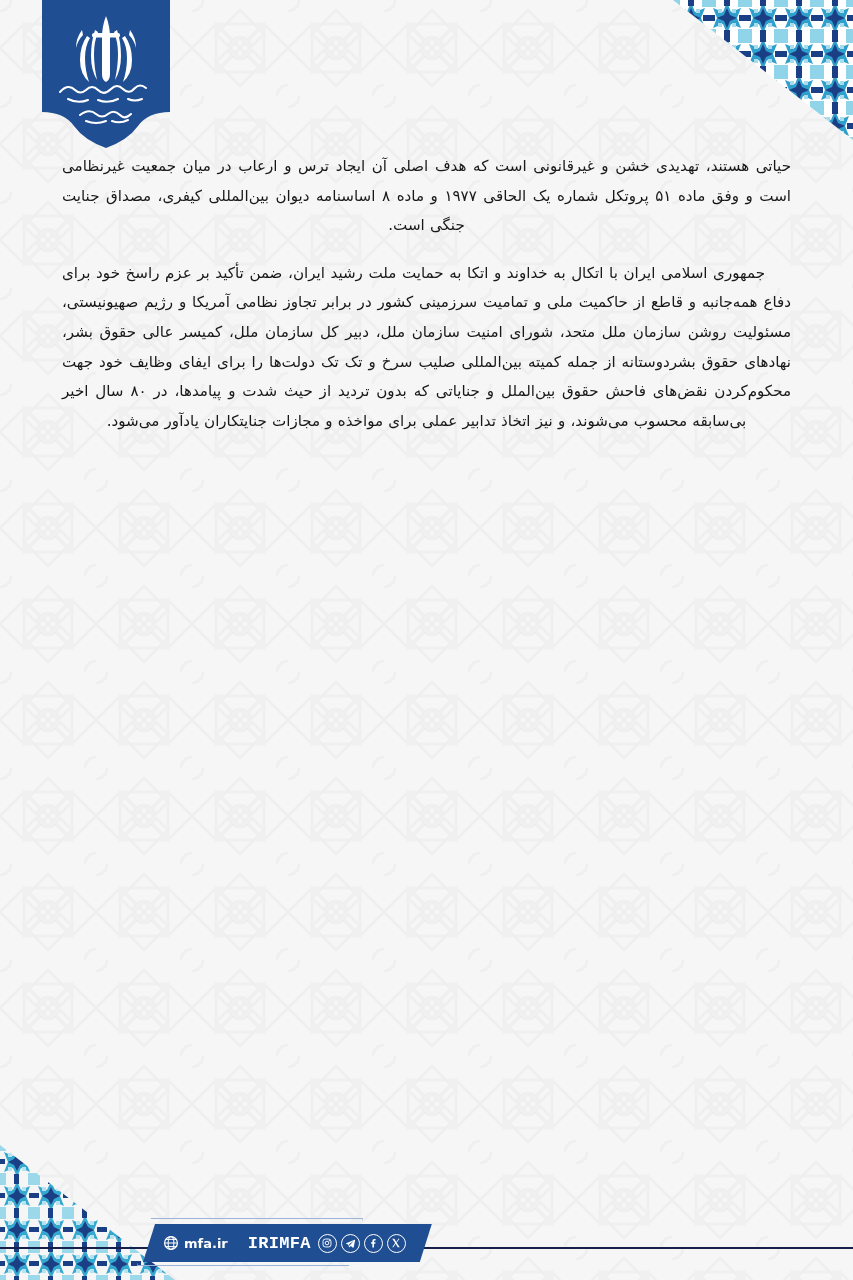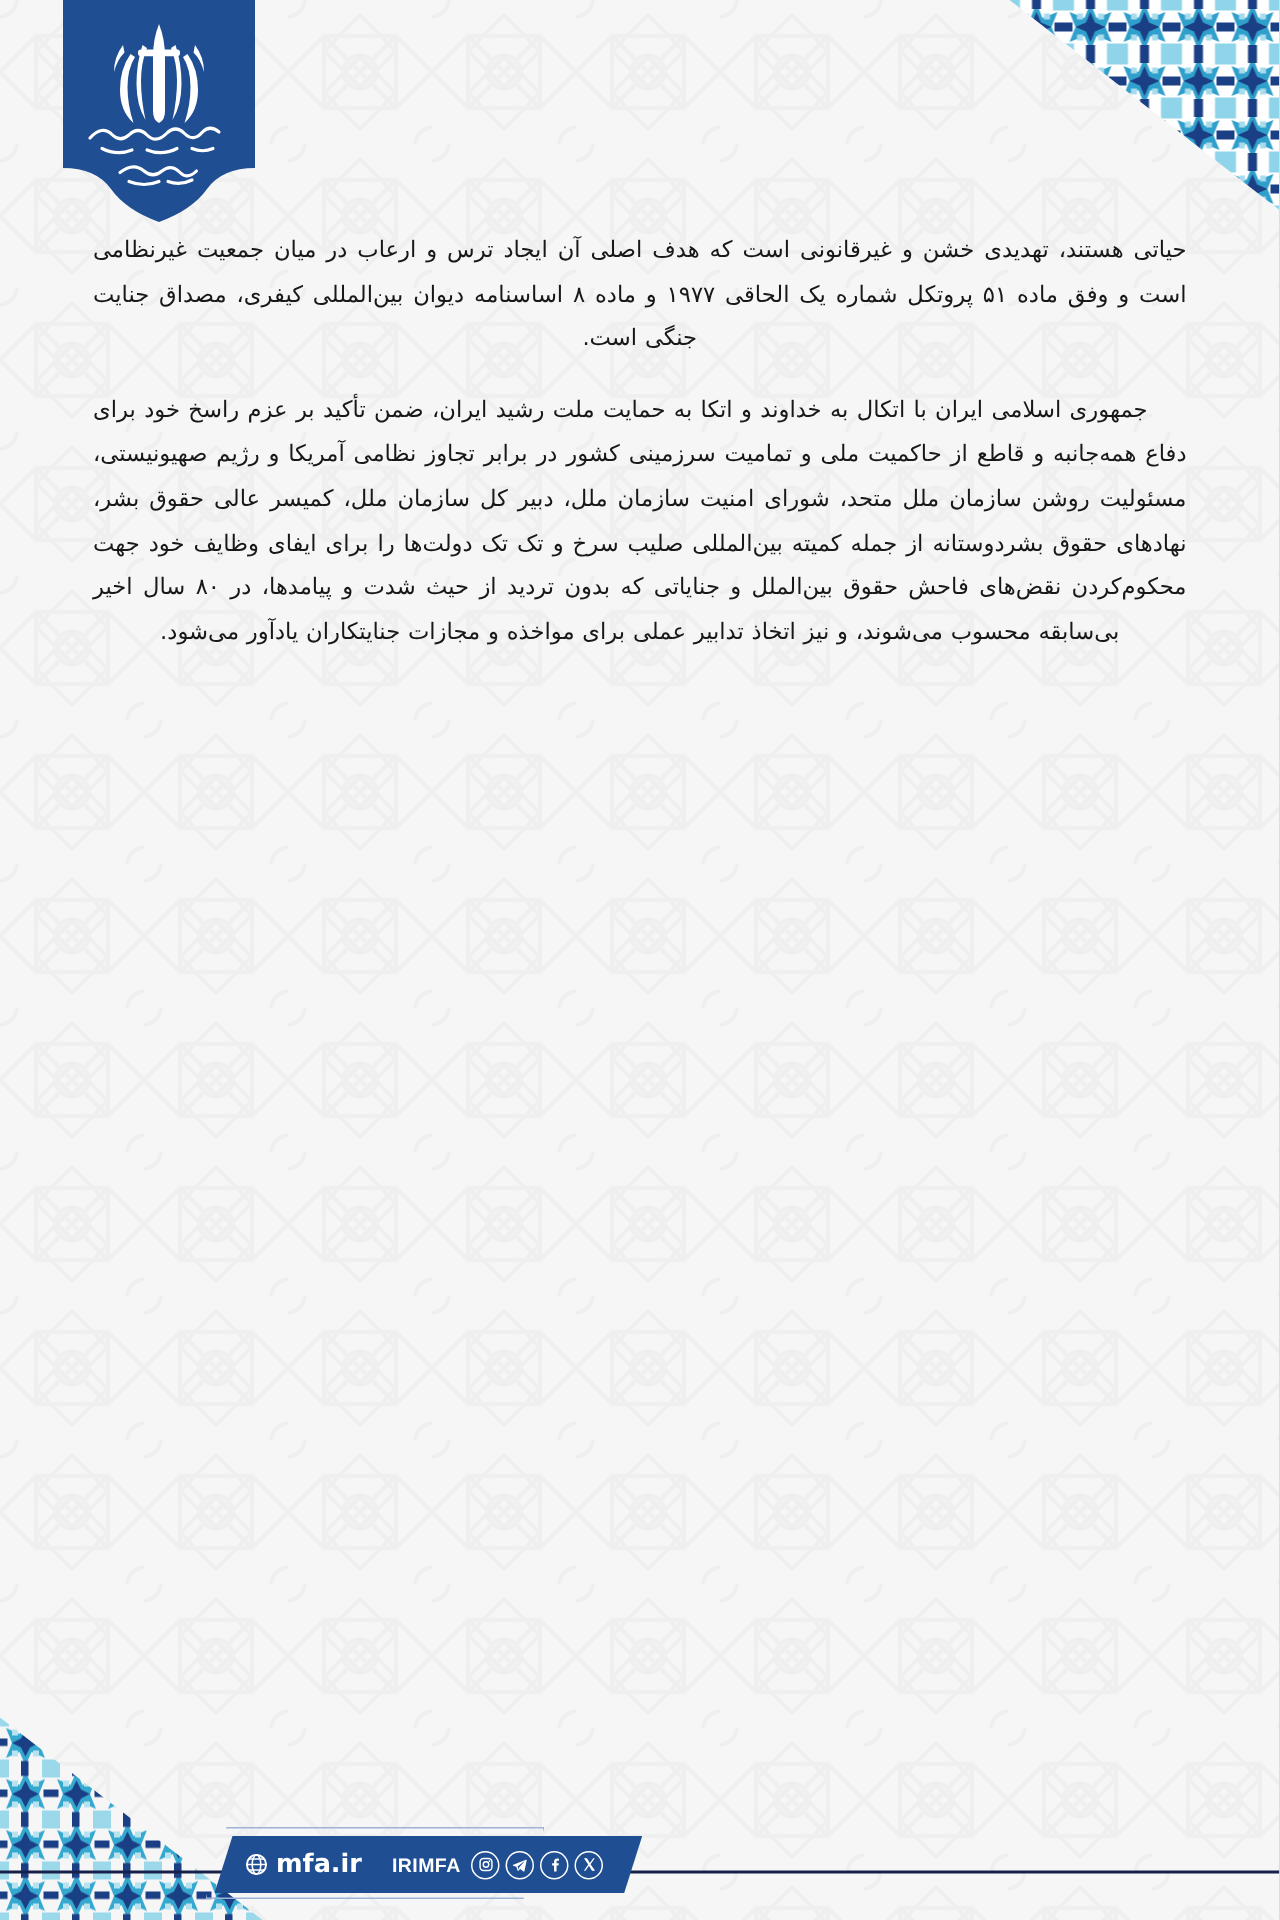--- a/index.html
+++ b/index.html
@@ -12,21 +12,21 @@
     height: 1280px;
     font-family: "DejaVu Sans", "Liberation Sans", sans-serif;
     background: #f7f7f7;
     overflow: hidden;
   }
 
   .page {
     position: relative;
     width: 853px;
     height: 1280px;
-    background-color: #86efac;
+    background-color: #15803d;
     overflow: hidden;
   }
 
   
   .watermark {
     position: absolute;
     inset: 0;
     pointer-events: none;
     opacity: 1;
     z-index: 0;
@@ -144,43 +144,43 @@
     justify-content: center;
     font-size: 9.5px;
     font-weight: bold;
     line-height: 1;
     color: #ffffff;
     font-family: "DejaVu Sans", sans-serif;
     flex: 0 0 auto;
   }
   .sicon svg { display: block; }
   .handle {
-    font-family: Liberation Sans, sans-serif;
-    font-size: 13px;
+    font-family: Liberation Mono, monospace;
+    font-size: 17px;
     font-weight: bold;
     letter-spacing: 0.3px;
     color: #ffffff;
     direction: ltr;
     margin-left: 4px;
   }
   .site-group {
     display: flex;
     align-items: center;
     gap: 5px;
     margin-right: 16px;
     direction: ltr;
   }
   .globe {
     width: 16px;
     height: 16px;
     flex: 0 0 auto;
   }
   .site {
     font-family: "DejaVu Sans", "Liberation Sans", sans-serif;
-    font-size: 17px;
+    font-size: 13px;
     font-weight: bold;
     color: #ffffff;
     direction: ltr;
   }
 </style>
 </head>
 <body>
 
 <div class="page">
 

